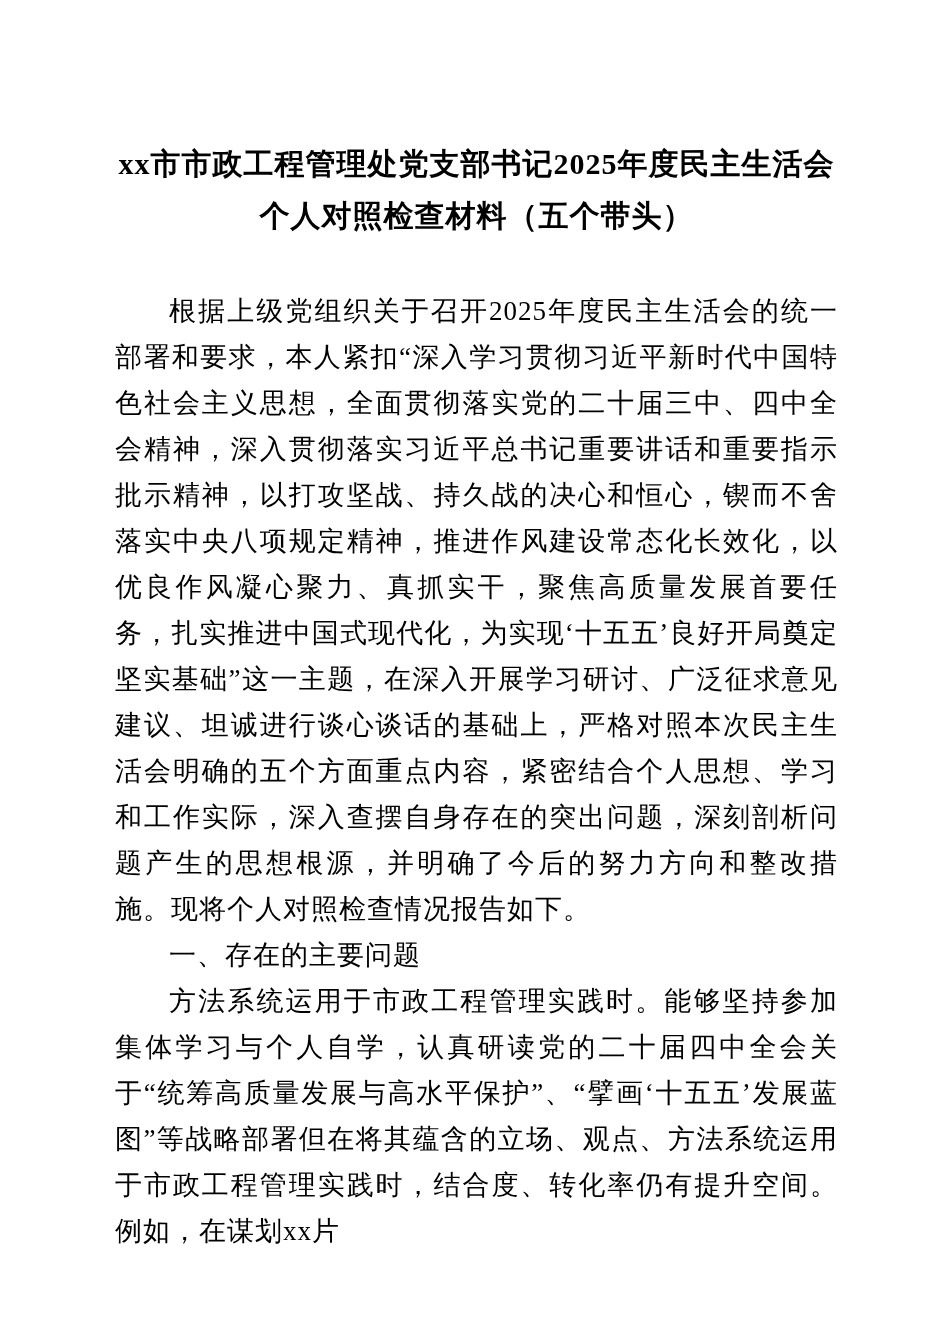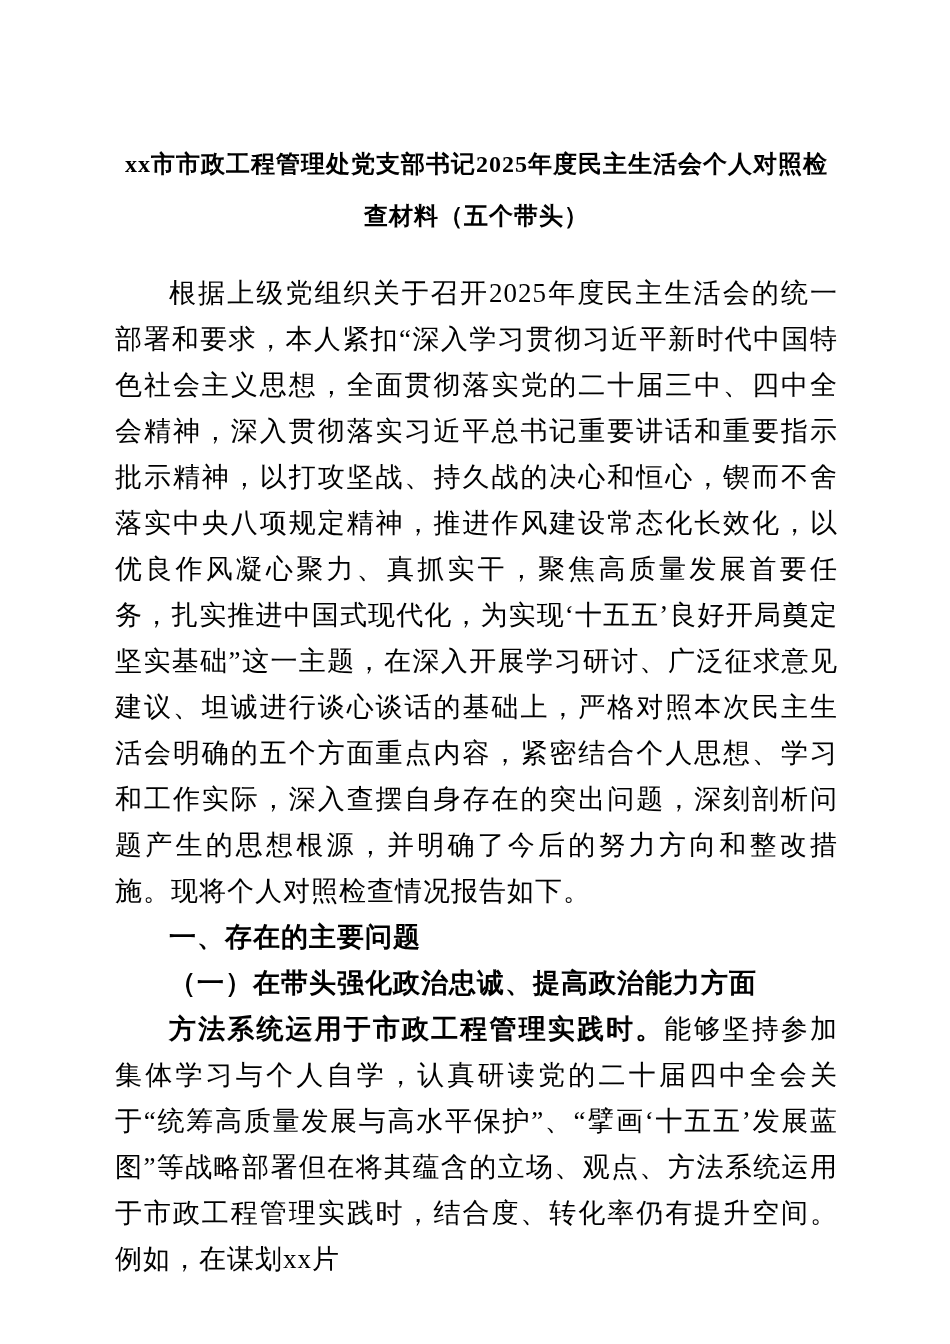--- a/index.html
+++ b/index.html
@@ -14,51 +14,50 @@
     margin: 0 auto;
     background: #ffffff;
     box-sizing: border-box;
     padding: 138px 112px 0 115px;
     overflow: hidden;
     font-family: "Liberation Serif", "DejaVu Serif", serif;
     color: #000000;
   }
   .doc-title {
     margin: 0;
-    font-size: 24px;
+    font-size: 30px;
     font-weight: bold;
     line-height: 52px;
     text-align: center;
     letter-spacing: 1px;
   }
   .doc-body {
-    margin-top: 28px;
+    margin-top: 46px;
   }
   .para {
     margin: 0;
     font-size: 27px;
     line-height: 46px;
     text-align: justify;
     text-justify: inter-ideograph;
     text-indent: 2em;
     letter-spacing: 1px;
     word-break: break-all;
   }
   .bold {
-    font-weight: bold;
+    font-weight: normal;
   }
 </style>
 </head>
 <body>
 
 <div class="page">
   <h1 class="doc-title">xx市市政工程管理处党支部书记2025年度民主生活会个人对照检查材料（五个带头）</h1>
 
   <div class="doc-body">
     <p class="para">根据上级党组织关于召开2025年度民主生活会的统一部署和要求，本人紧扣“深入学习贯彻习近平新时代中国特色社会主义思想，全面贯彻落实党的二十届三中、四中全会精神，深入贯彻落实习近平总书记重要讲话和重要指示批示精神，以打攻坚战、持久战的决心和恒心，锲而不舍落实中央八项规定精神，推进作风建设常态化长效化，以优良作风凝心聚力、真抓实干，聚焦高质量发展首要任务，扎实推进中国式现代化，为实现‘十五五’良好开局奠定坚实基础”这一主题，在深入开展学习研讨、广泛征求意见建议、坦诚进行谈心谈话的基础上，严格对照本次民主生活会明确的五个方面重点内容，紧密结合个人思想、学习和工作实际，深入查摆自身存在的突出问题，深刻剖析问题产生的思想根源，并明确了今后的努力方向和整改措施。现将个人对照检查情况报告如下。</p>
 
     <p class="para bold">一、存在的主要问题</p>
 
-    <p class="para bold">（一）在带头强化政治忠诚、提高政治能力方面</p>
 
     <p class="para"><span class="bold">方法系统运用于市政工程管理实践时。</span><span>能够坚持参加集体学习与个人自学，认真研读党的二十届四中全会关于“统筹高质量发展与高水平保护”、“擘画‘十五五’发展蓝图”等战略部署但在将其蕴含的立场、观点、方法系统运用于市政工程管理实践时，结合度、转化率仍有提升空间。例如，在谋划xx片</span></p>
   </div>
 </div>
 
 </body></html>

